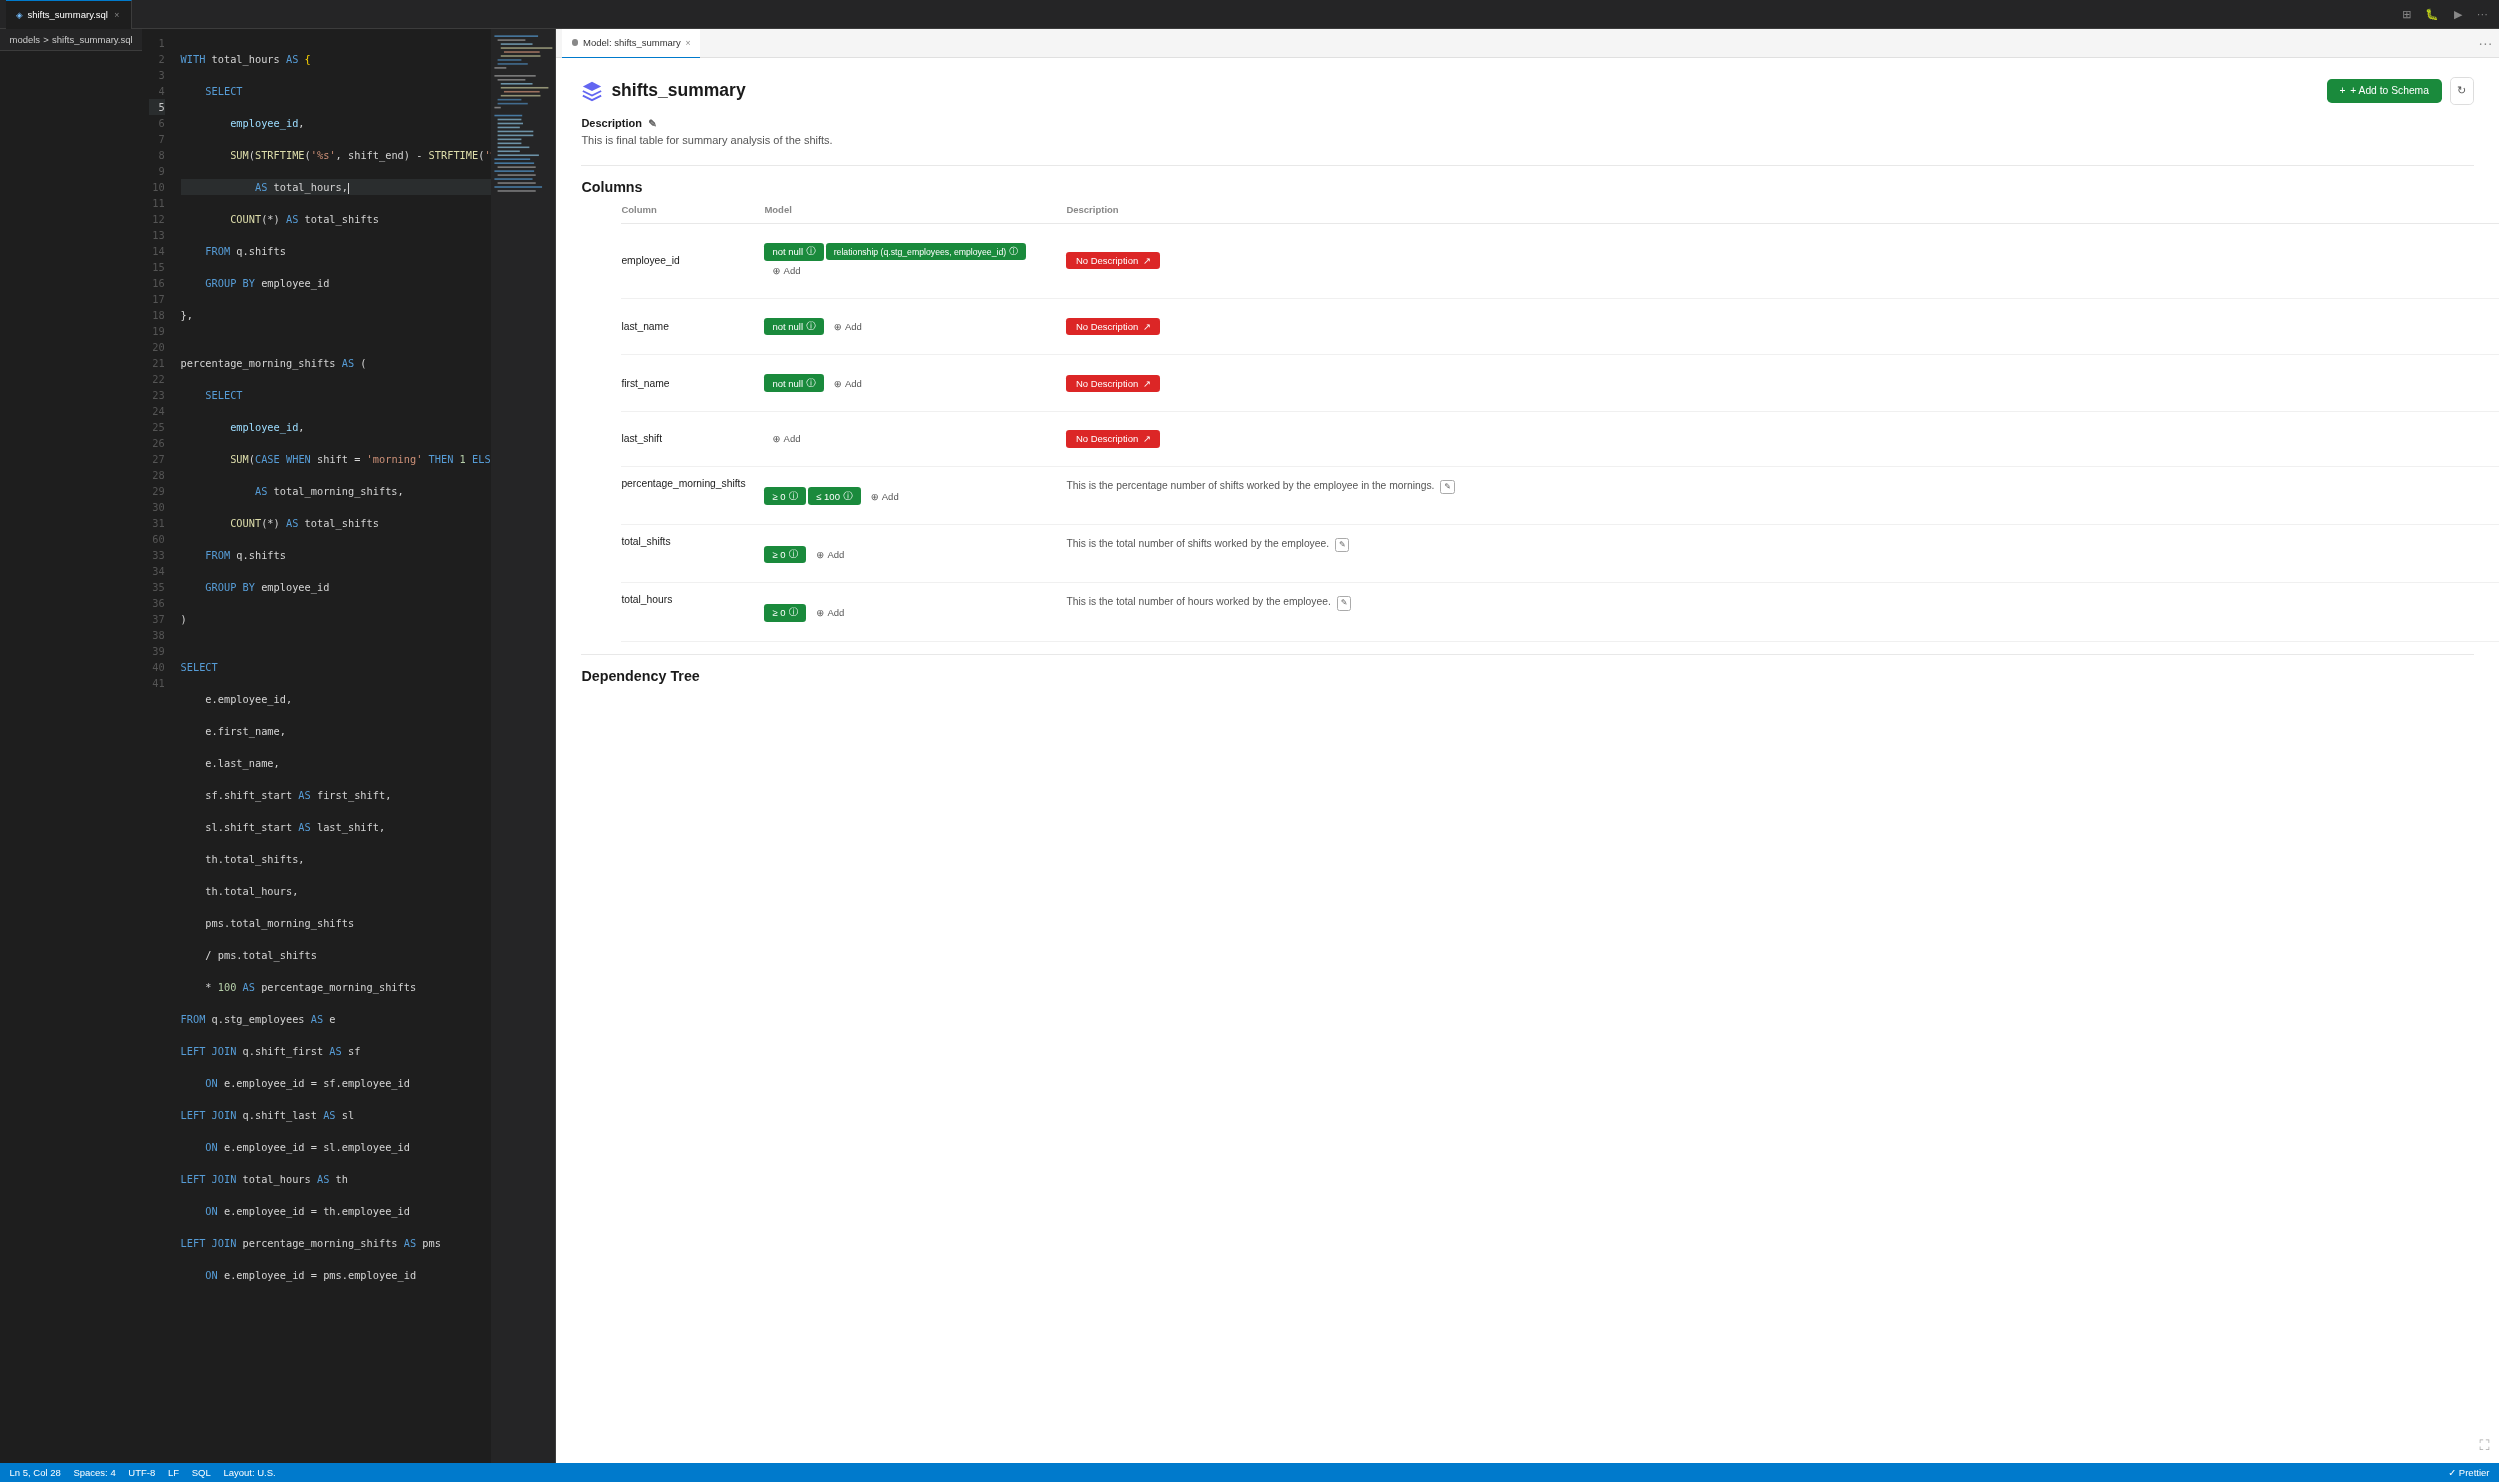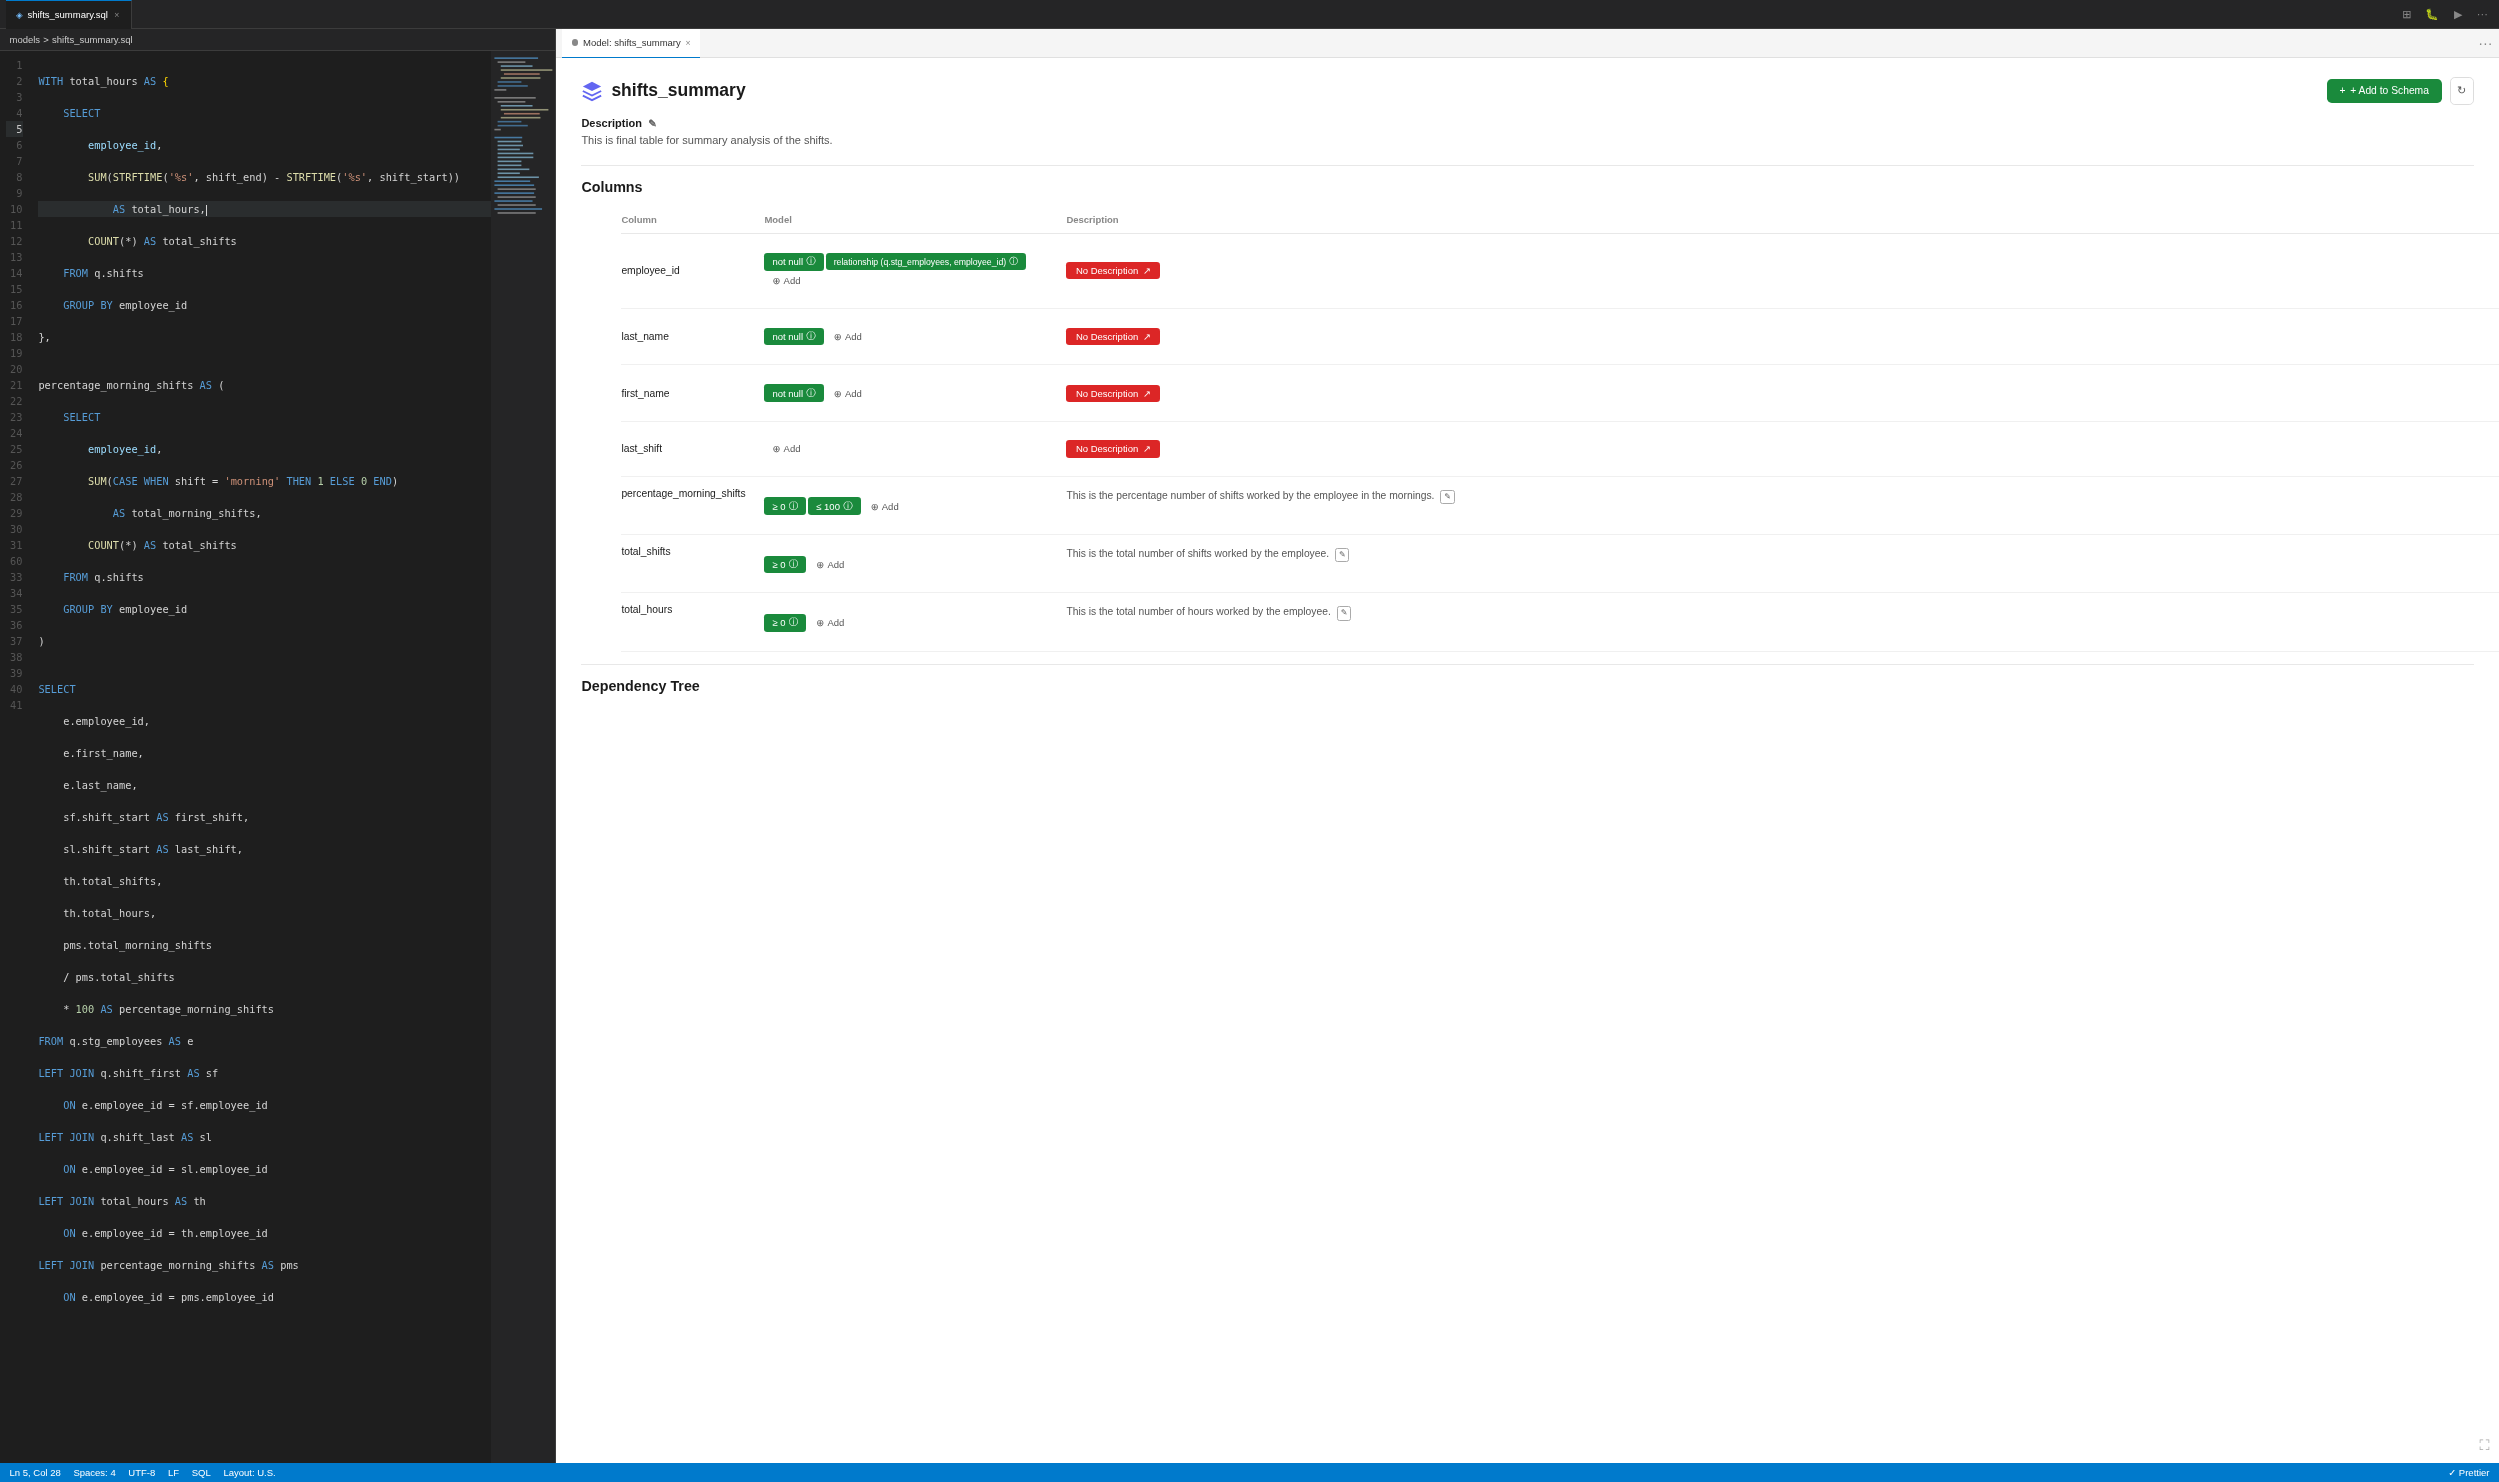--- a/index.html
+++ b/index.html
@@ -71,21 +71,21 @@
     
     .main-layout {
       display: flex;
       flex: 1;
       overflow: hidden;
     }
 
     
     .left-pane {
       display: flex;
-      flex-direction: column;
+      flex-direction: row;
       width: 556px;
       flex-shrink: 0;
       background: #1e1e1e;
       border-right: 0.8px solid #3c3c3c;
       overflow: hidden;
     }
 
     .breadcrumb-bar {
       display: flex;
       align-items: center;
@@ -265,21 +265,21 @@
       border: none;
       border-top: 0.8px solid #e8e8e8;
       margin: 12.7px 0;
     }
 
     .columns-section { }
     .columns-title {
       font-size: 14.3px;
       font-weight: 600;
       color: #1a1a1a;
-      margin-bottom: 19px;
+      margin-bottom: 9px;
     }
 
     .columns-table {
       width: 100%;
       border-collapse: collapse;
       margin-left: 40px;
     }
     .columns-table th {
       text-align: left;
       font-size: 9.5px;

